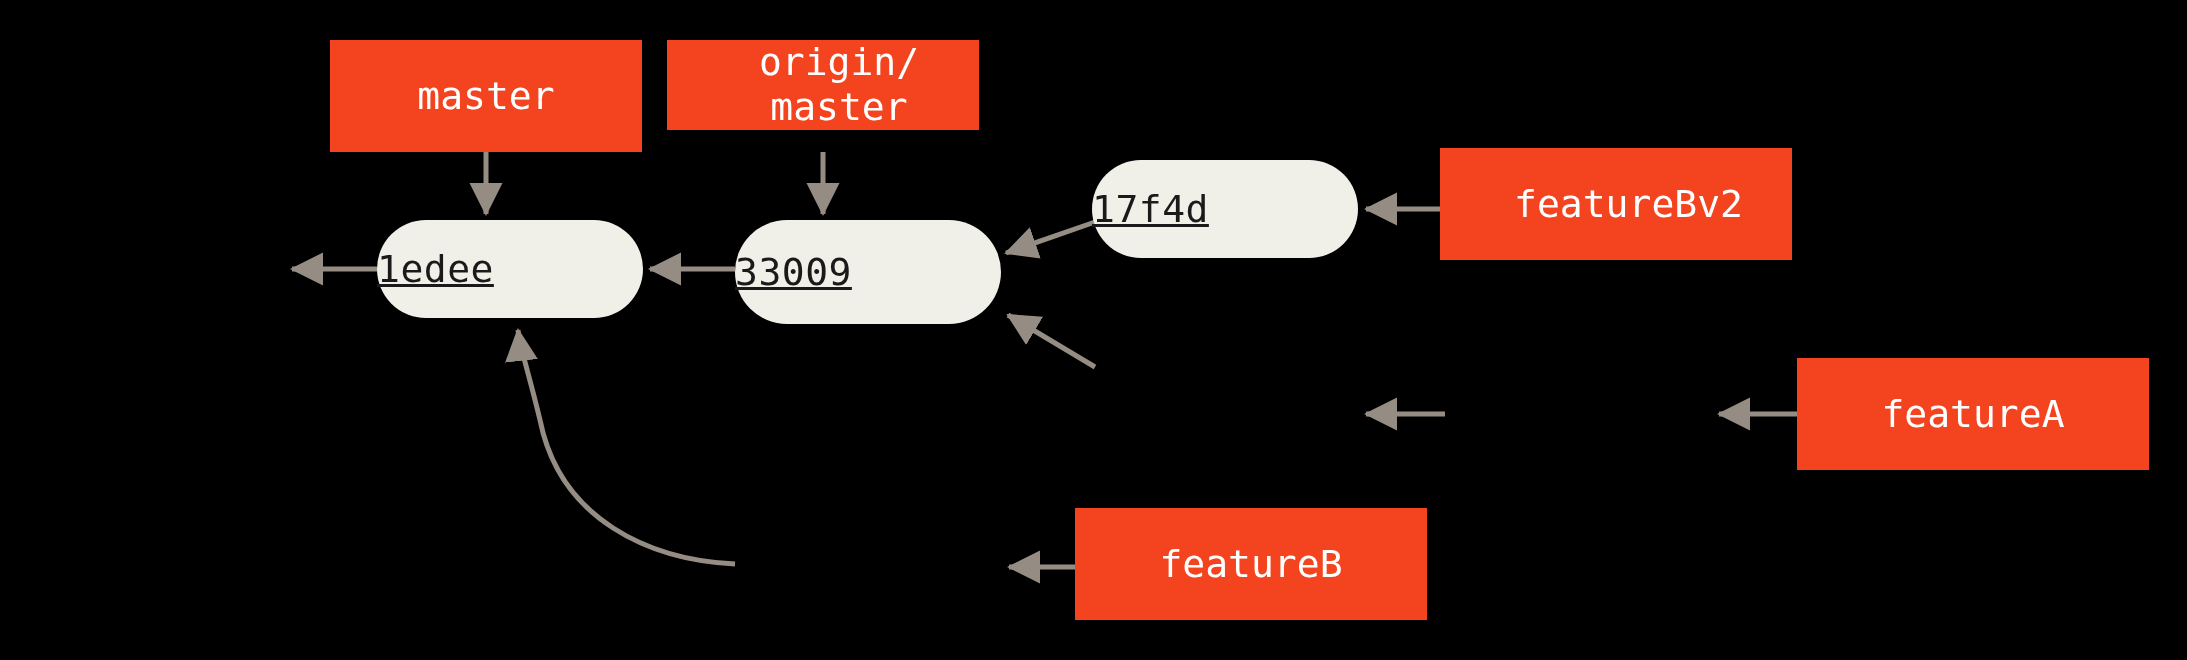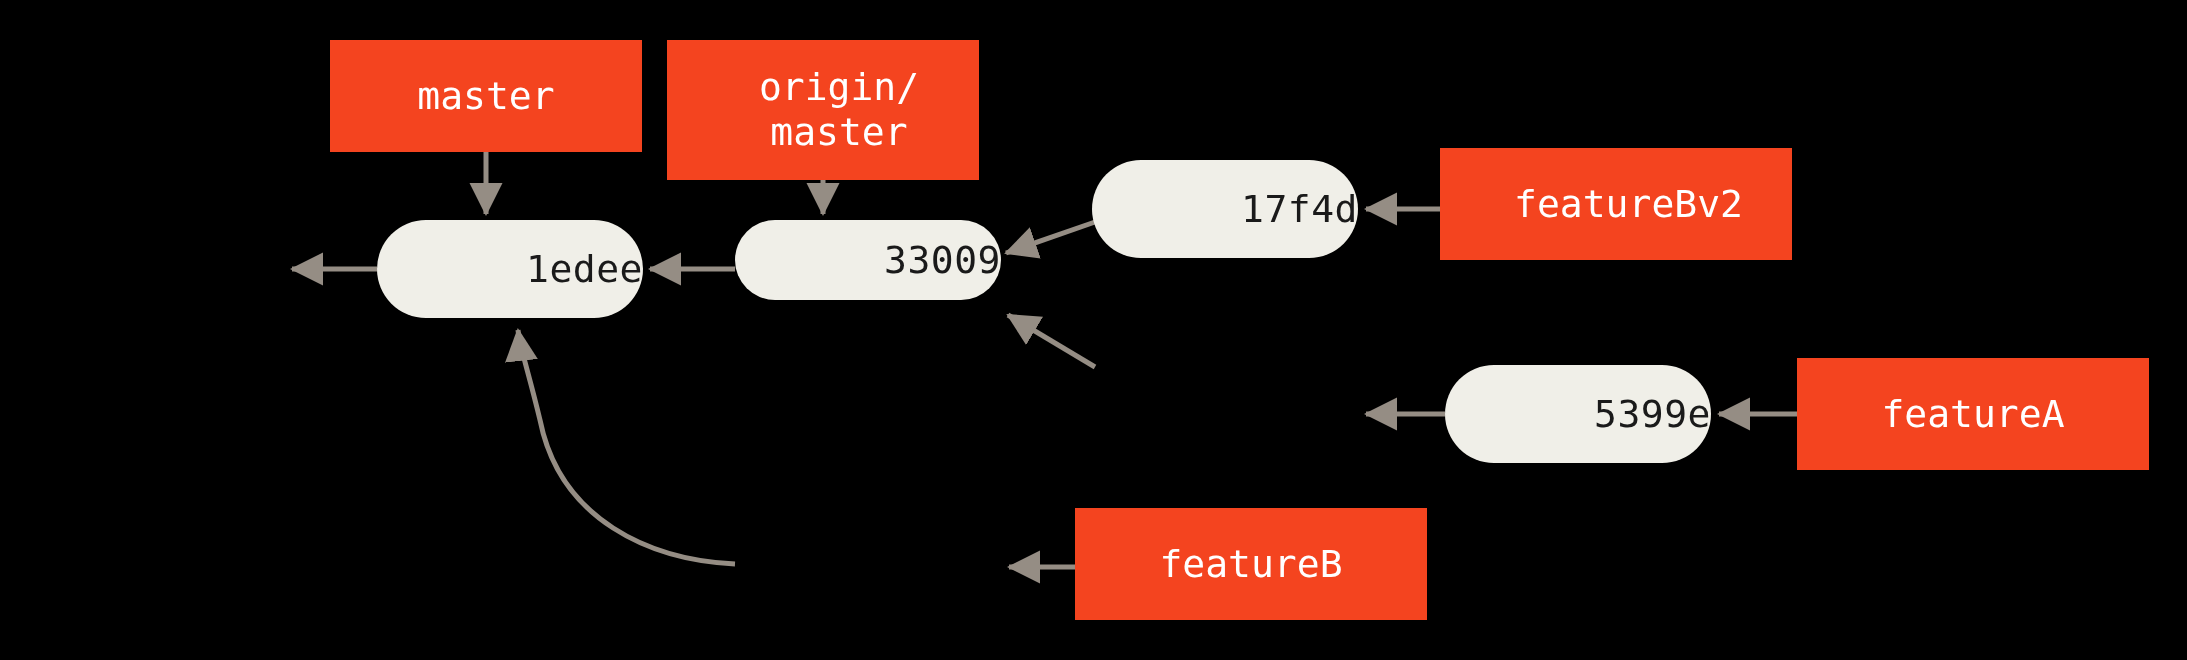--- a/index.html
+++ b/index.html
@@ -23,30 +23,31 @@
     left: 0;
     top: 0;
     width: 2187px;
     height: 660px;
     pointer-events: none;
   }
   .node {
     position: absolute;
     display: flex;
     align-items: center;
-    justify-content: flex-end;
+    justify-content: flex-start;
     box-sizing: border-box;
     background: #f0efe8;
     color: #1a1a1a;
     border-radius: 52px;
     font-family: "DejaVu Sans Mono", "Liberation Mono", monospace;
     font-size: 38px;
     letter-spacing: 0.5px;
     white-space: nowrap;
     z-index: 3;
+    text-decoration: underline;
   }
   .label {
     position: absolute;
     display: flex;
     align-items: center;
     justify-content: center;
     box-sizing: border-box;
     background: #f4441f;
     color: #ffffff;
     border-radius: 0;
@@ -83,39 +84,36 @@
       <line x1="1075" y1="567" x2="1009" y2="567"></line>
       <path d="M735,564 C650,560 560,520 540,420 C528,370 520,348 518,330"></path>
     </g>
   </svg>
 
 
   <div class="node" style="left:377px; top:220px; width:266px; height:98px;">
     <span>1edee</span>
   </div>
 
-  <div class="node" style="left:735px; top:220px; width:266px; height:80px;">
+  <div class="node" style="left:735px; top:220px; width:266px; height:104px;">
     <span>33009</span>
   </div>
 
   <div class="node" style="left:1092px; top:160px; width:266px; height:98px;">
     <span>17f4d</span>
   </div>
 
 
-  <div class="node" style="left:1445px; top:365px; width:266px; height:98px;">
-    <span>5399e</span>
-  </div>
 
 
   <div class="label" style="left:330px; top:40px; width:312px; height:112px;">
     <span>master</span>
   </div>
 
-  <div class="label" style="left:667px; top:40px; width:312px; height:140px;padding-left:32px;">
+  <div class="label" style="left:667px; top:40px; width:312px; height:90px;padding-left:32px;">
     <span>origin/
 master</span>
   </div>
 
   <div class="label" style="left:1440px; top:148px; width:352px; height:112px;padding-left:25px;">
     <span>featureBv2</span>
   </div>
 
   <div class="label" style="left:1797px; top:358px; width:352px; height:112px;">
     <span>featureA</span>

